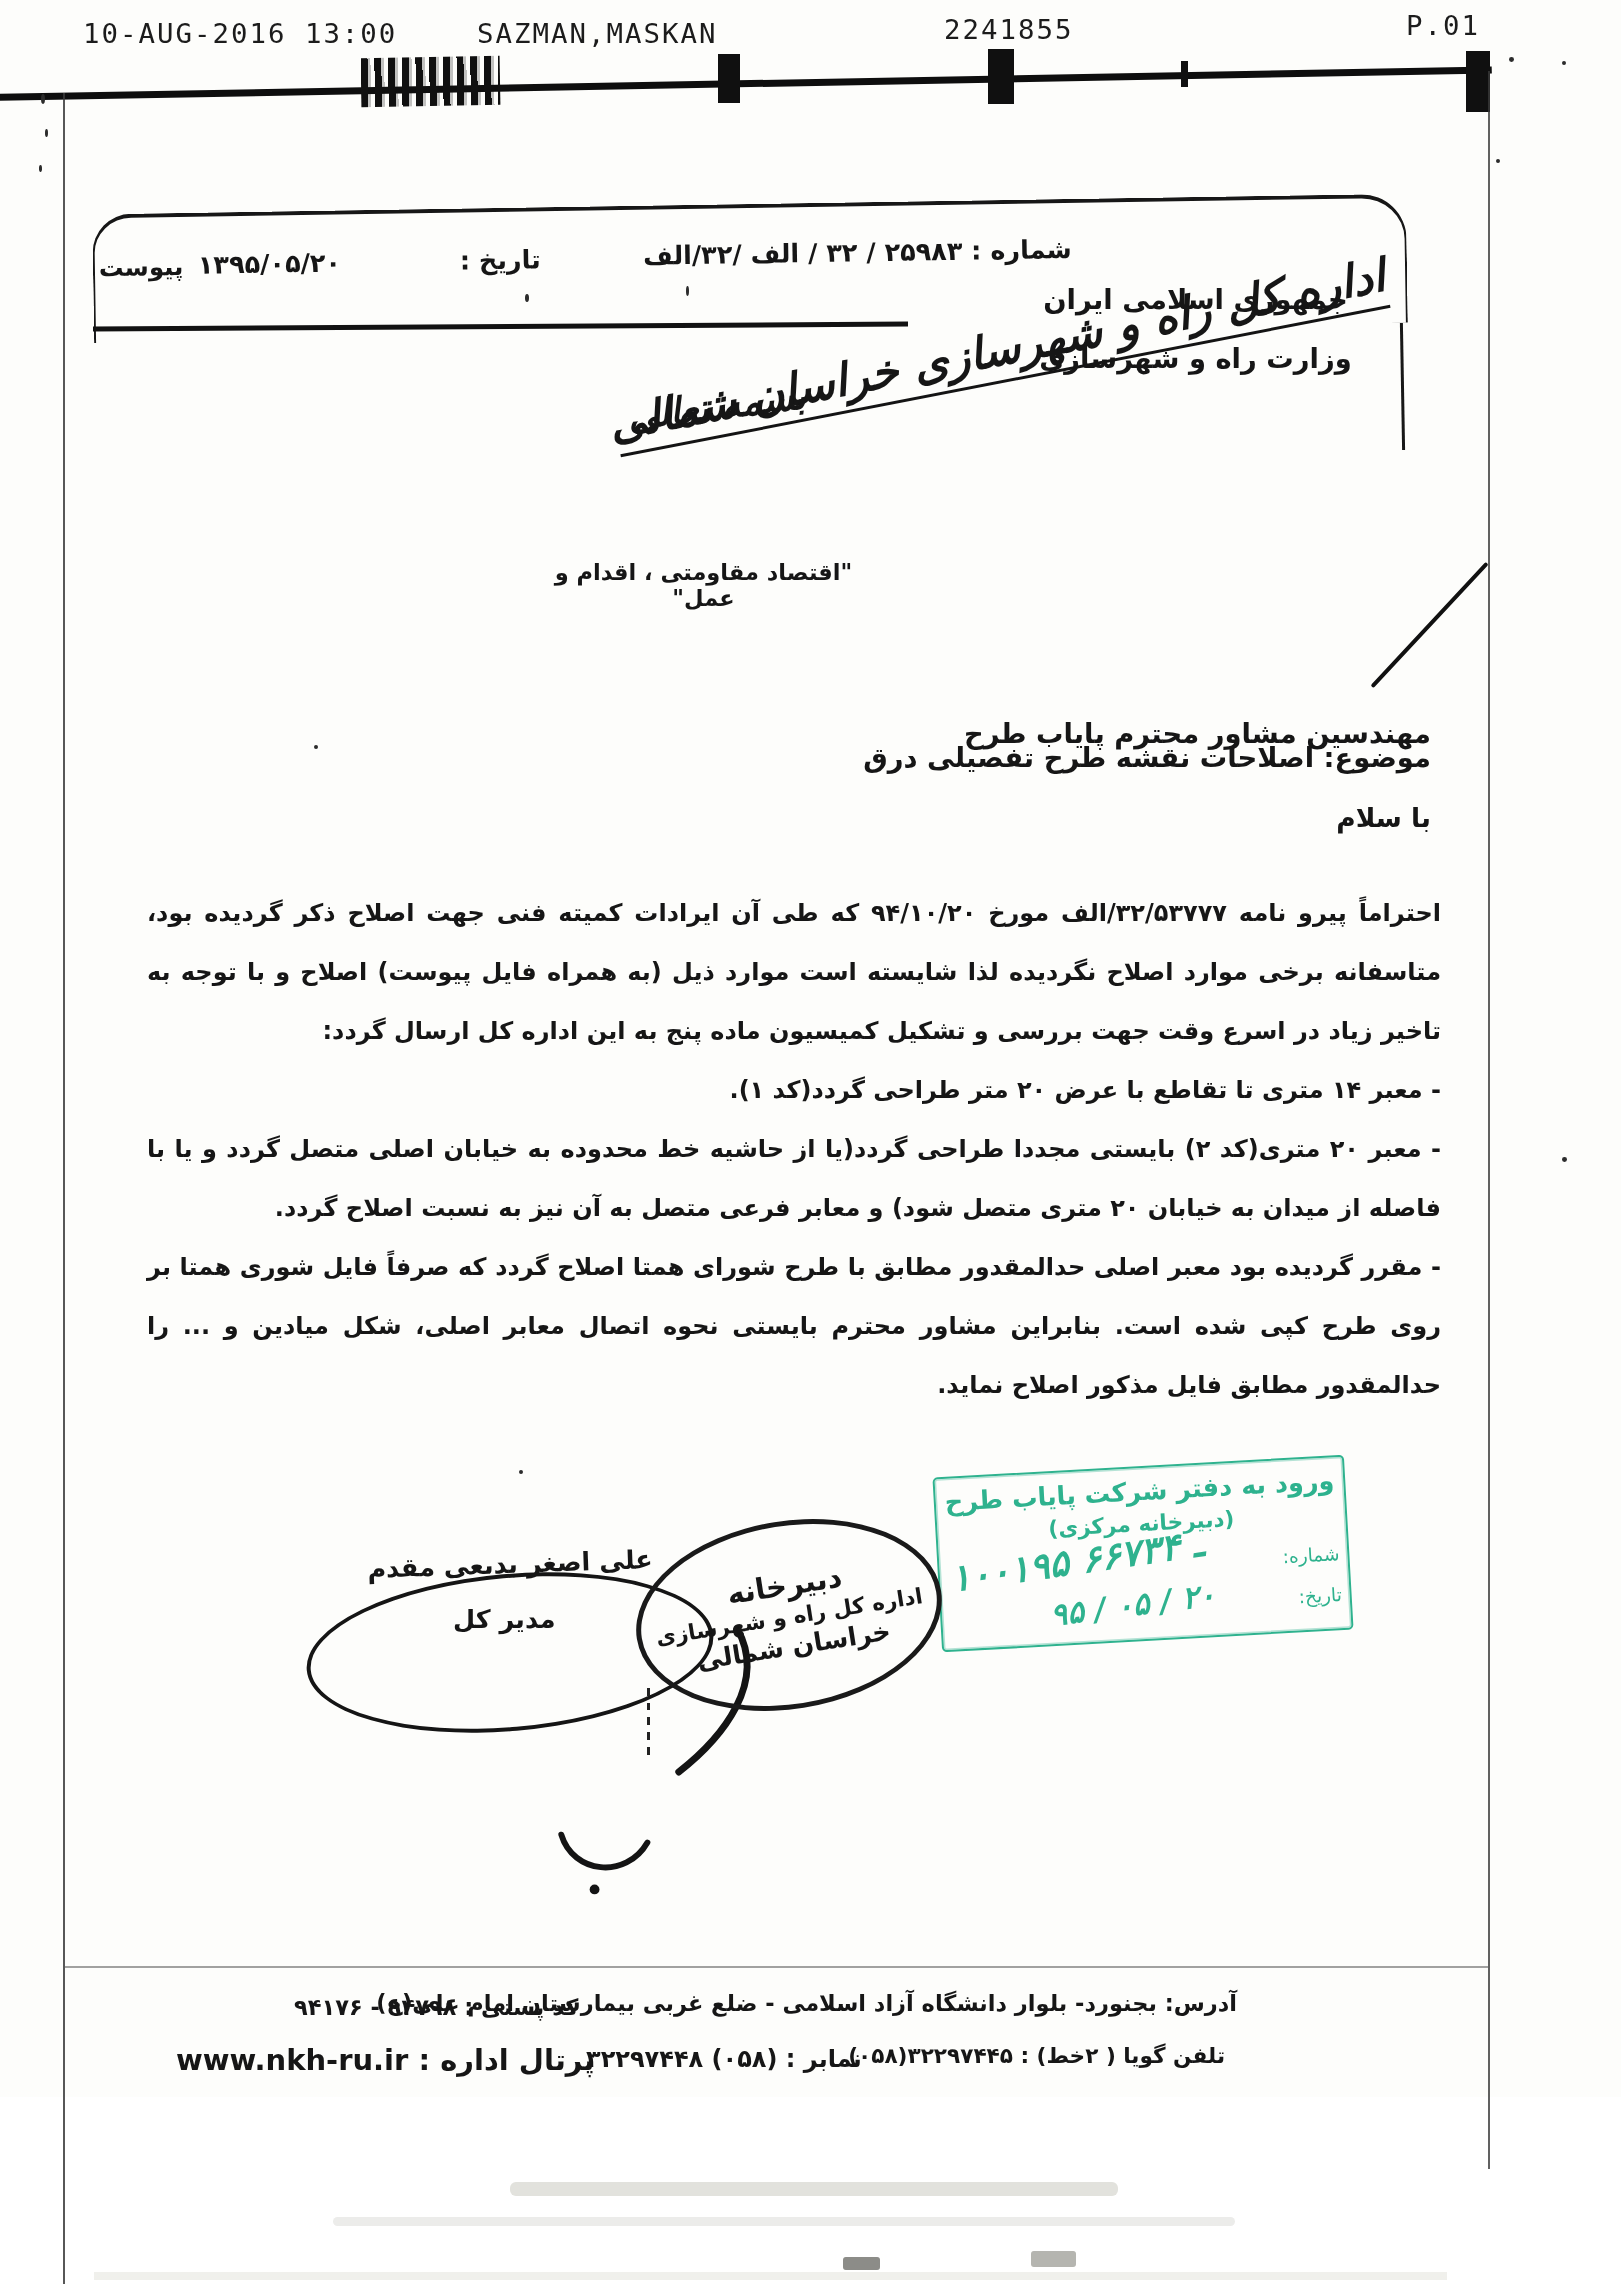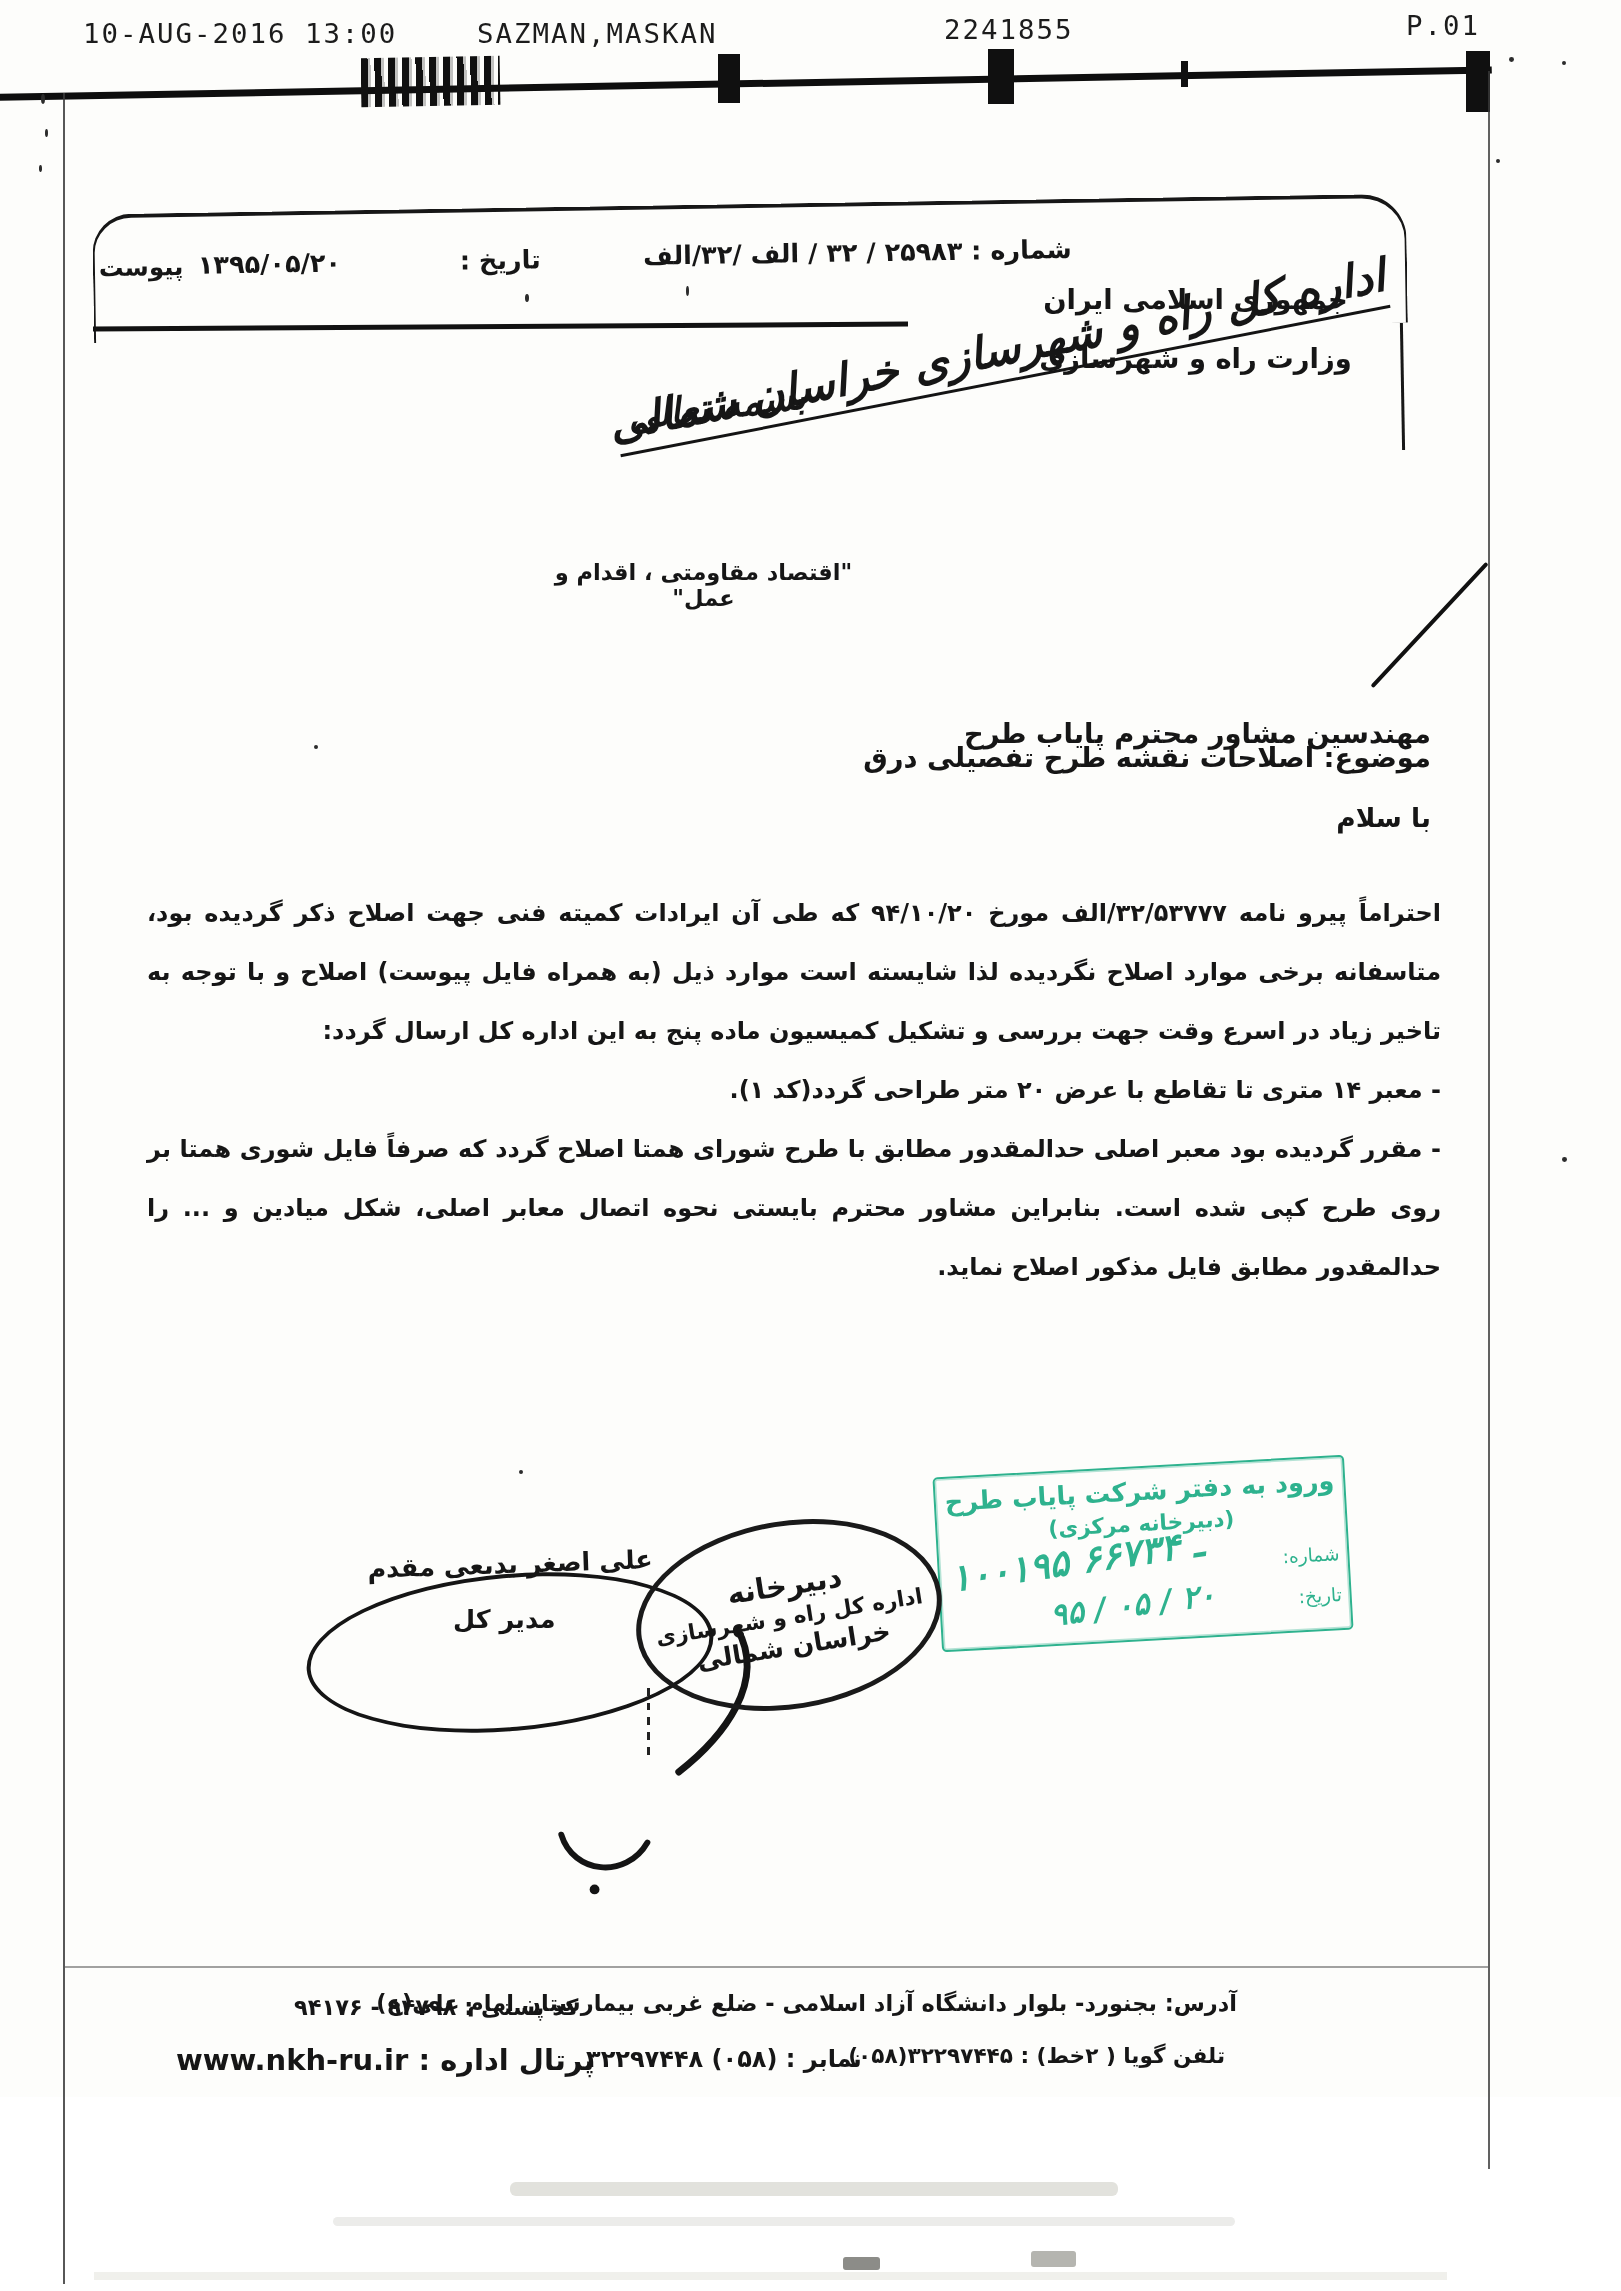--- a/index.html
+++ b/index.html
@@ -129,20 +129,21 @@
   <div class="abs b rtl slogan">"اقتصاد مقاومتی ، اقدام و عمل"</div>
   <div class="abs slash-mark"></div>
 
   <div class="abs b rtl recipient">مهندسین مشاور محترم پایاب طرح</div>
   <div class="abs b rtl subject">موضوع: اصلاحات نقشه طرح تفصیلی درق</div>
   <div class="abs b rtl salutation">با سلام</div>
 
   <div class="abs rtl bodytext">
     <p>احتراماً پیرو نامه ۳۲/۵۳۷۷۷/الف مورخ ۹۴/۱۰/۲۰ که طی آن ایرادات کمیته فنی جهت اصلاح ذکر گردیده بود، متاسفانه برخی موارد اصلاح نگردیده لذا شایسته است موارد ذیل (به همراه فایل پیوست) اصلاح و با توجه به تاخیر زیاد در اسرع وقت جهت بررسی و تشکیل کمیسیون ماده پنج به این اداره کل ارسال گردد:</p>
     <p>- معبر ۱۴ متری تا تقاطع با عرض ۲۰ متر طراحی گردد(کد ۱).</p>
+    <p>- معبر ۲۰ متری(کد ۲) بایستی مجددا طراحی گردد(یا از حاشیه خط محدوده به خیابان اصلی متصل گردد و یا با فاصله از میدان به خیابان ۲۰ متری متصل شود) و معابر فرعی متصل به آن نیز به نسبت اصلاح گردد.</p>
     <p>- مقرر گردیده بود معبر اصلی حدالمقدور مطابق با طرح شورای همتا اصلاح گردد که صرفاً فایل شوری همتا بر روی طرح کپی شده است. بنابراین مشاور محترم بایستی نحوه اتصال معابر اصلی، شکل میادین و ... را حدالمقدور مطابق فایل مذکور اصلاح نماید.</p>
   </div>
 
   <div class="abs rtl entry-stamp">
     <div class="es-l1">ورود به دفتر شرکت پایاب طرح</div>
     <div class="es-l2">(دبیرخانه مرکزی)</div>
     <div class="es-numlab">شماره:</div>
     <div class="es-numval script ltrnum">۱۰۰۱۹۵ ـ ۶۶۷۳۴</div>
     <div class="es-datelab">تاریخ:</div>
     <div class="es-dateval script ltrnum">۹۵ / ۰۵ / ۲۰</div>

